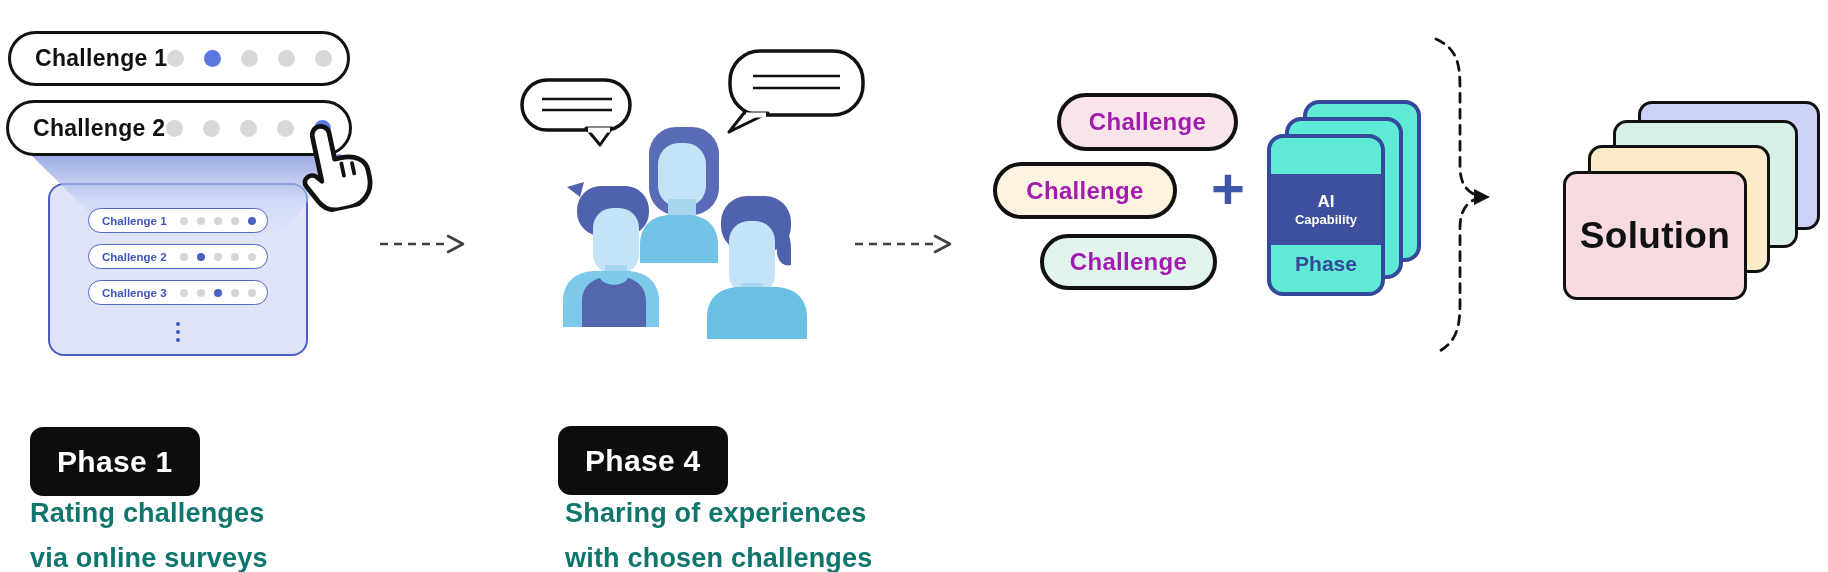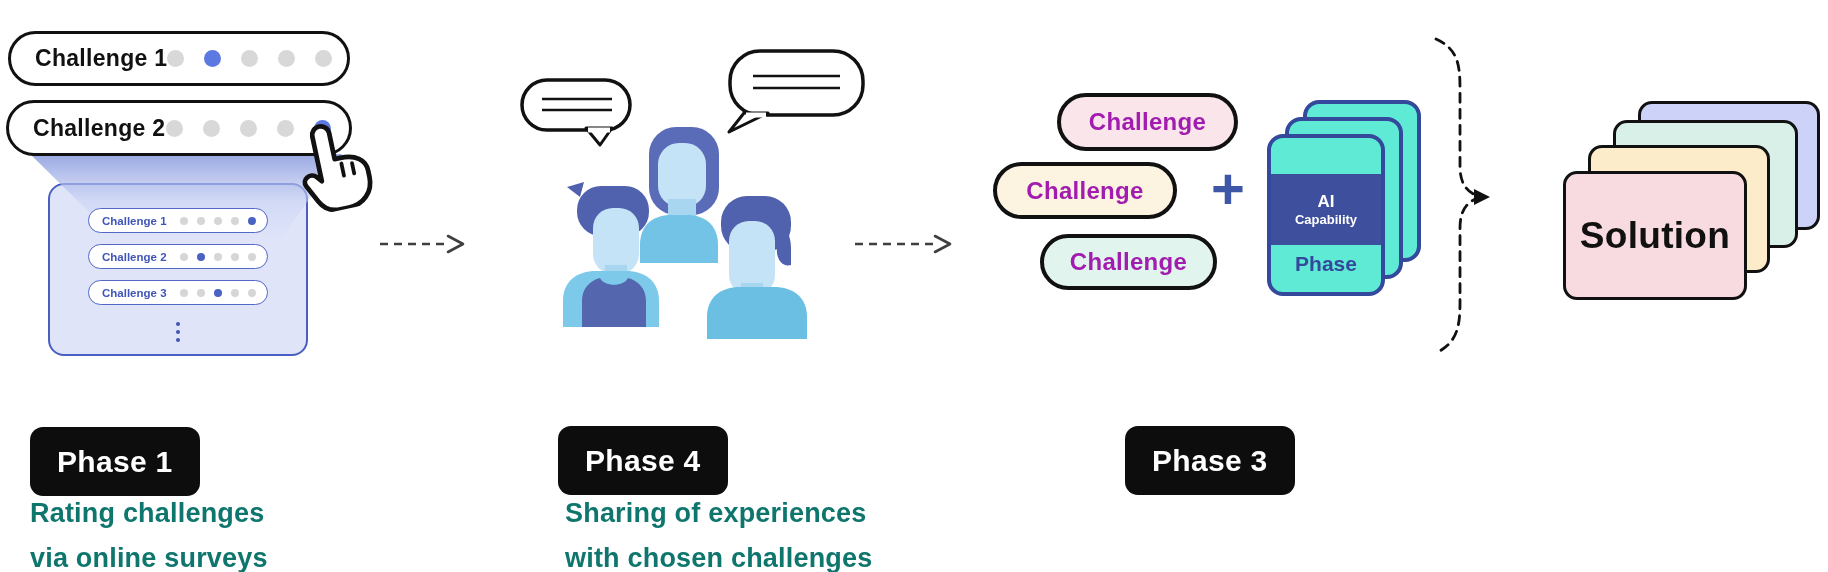--- a/index.html
+++ b/index.html
@@ -217,21 +217,20 @@
 
   <div class="sol-card" style="left:1638px;top:78px;width:182px;height:129px;background:#ccd2f8"></div>
   <div class="sol-card" style="left:1613px;top:97px;width:185px;height:128px;background:#d9f0e8"></div>
   <div class="sol-card" style="left:1588px;top:122px;width:182px;height:128px;background:#fcecca"></div>
   <div class="sol-card" style="left:1563px;top:148px;width:184px;height:129px;background:#f8dbe0">
     <span class="slabel">Solution</span>
   </div>
 
   <div class="phase-badge" style="left:30px;top:404px">Phase 1</div>
   <div class="phase-badge" style="left:558px;top:403px">Phase 4</div>
-  <div class="phase-badge" style="left:1125px;top:403px">Phase 3</div>
 
   <div class="caption" style="left:30px;top:468px">
     <span>Rating challenges</span><br>
     <span>via online surveys</span>
   </div>
   <div class="caption" style="left:565px;top:468px">
     <span>Sharing of experiences</span><br>
     <span>with chosen challenges</span>
   </div>
 

